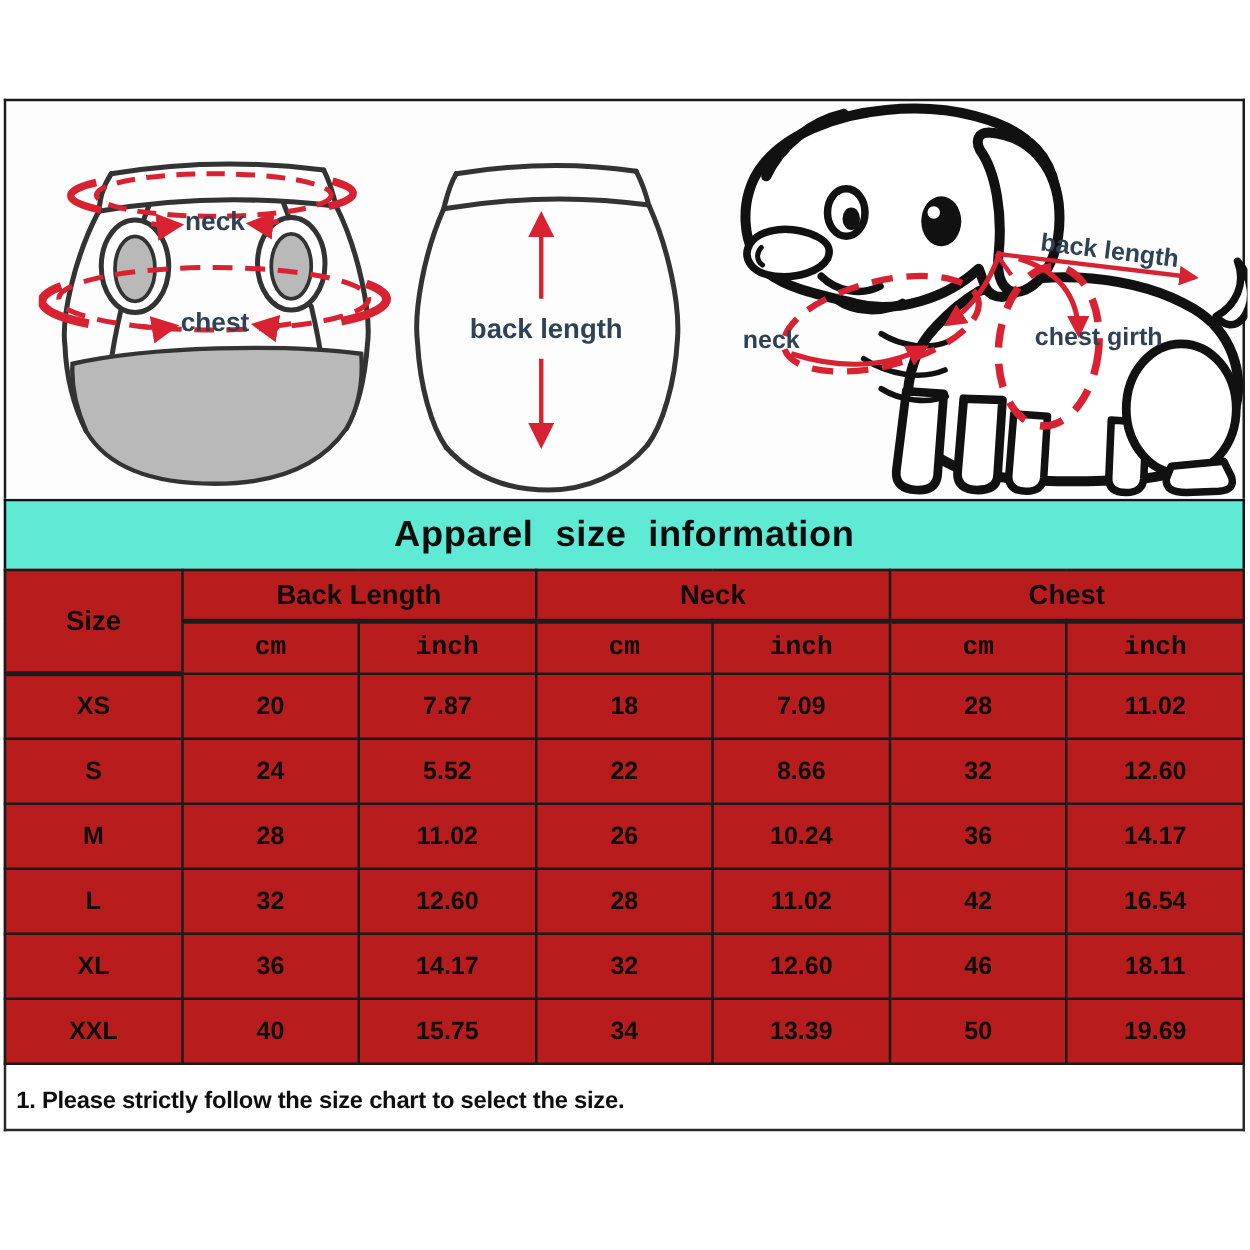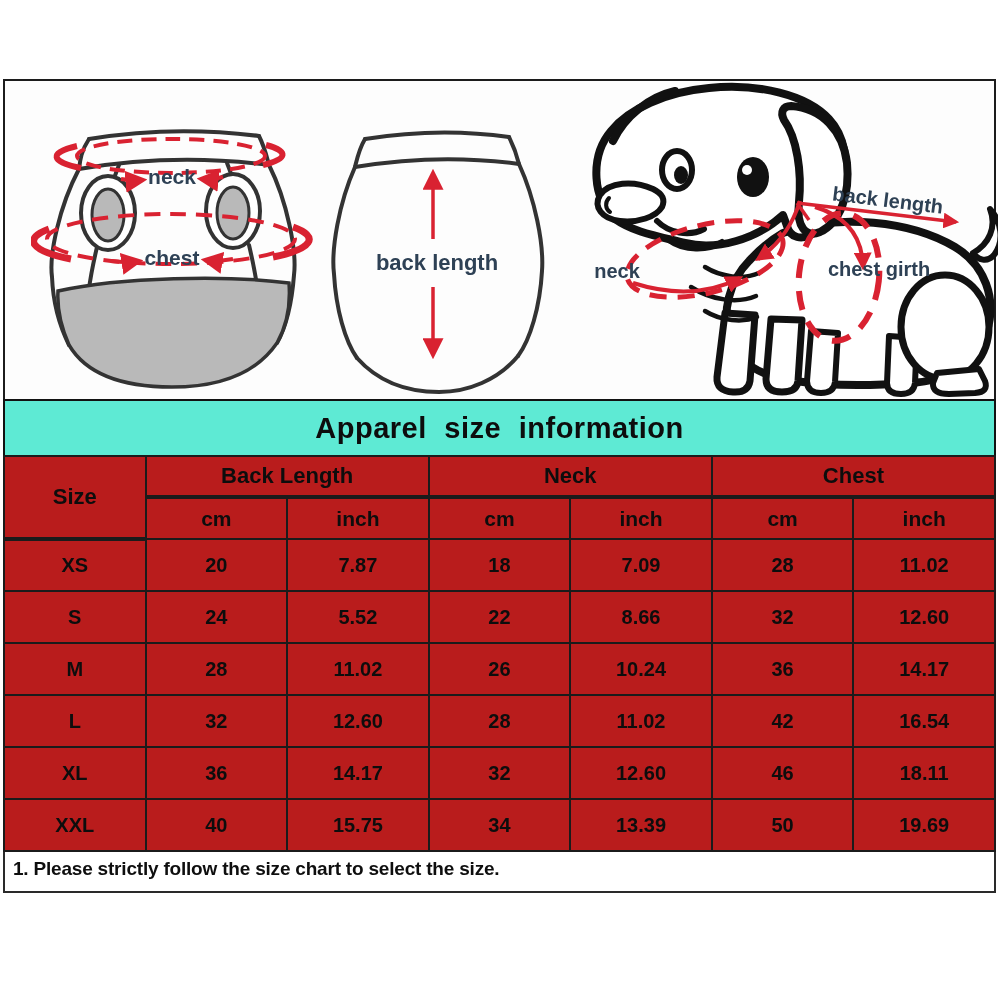--- a/index.html
+++ b/index.html
@@ -35,28 +35,28 @@
   
   table.size-table {
     width:100%; border-collapse:collapse; table-layout:fixed;
     background:#b91c1c;
   }
   table.size-table th, table.size-table td {
     border:2px solid #1b1b1b; text-align:center; vertical-align:middle;
     font-weight:700; color:#0d0d0d;
   }
   tr.group-row th { height:41px; font-size:22px; border-bottom-width:4px; }
-  tr.unit-row  th { height:42px; font-size:21px; }
+  tr.unit-row  th { height:42px; font-size:21px;font-family:Liberation Mono, monospace; }
   th.size-col { font-size:22px; }
   tr.data-row td { height:52px; font-size:20px;text-align:center; }
 
   
   .notes {
     border:2px solid #2a2a2a; border-top:none;
-    padding:4px 8px 10px 8px; background:#fff;
+    padding:16px 8px 10px 8px; background:#fff;
   }
   .notes p {
     font-size:19px; font-weight:700; color:#0e0e0e;
     line-height:25px; letter-spacing:-0.2px;
   }
 </style>
 </head>
 <body>
 
 <div class="stage">

